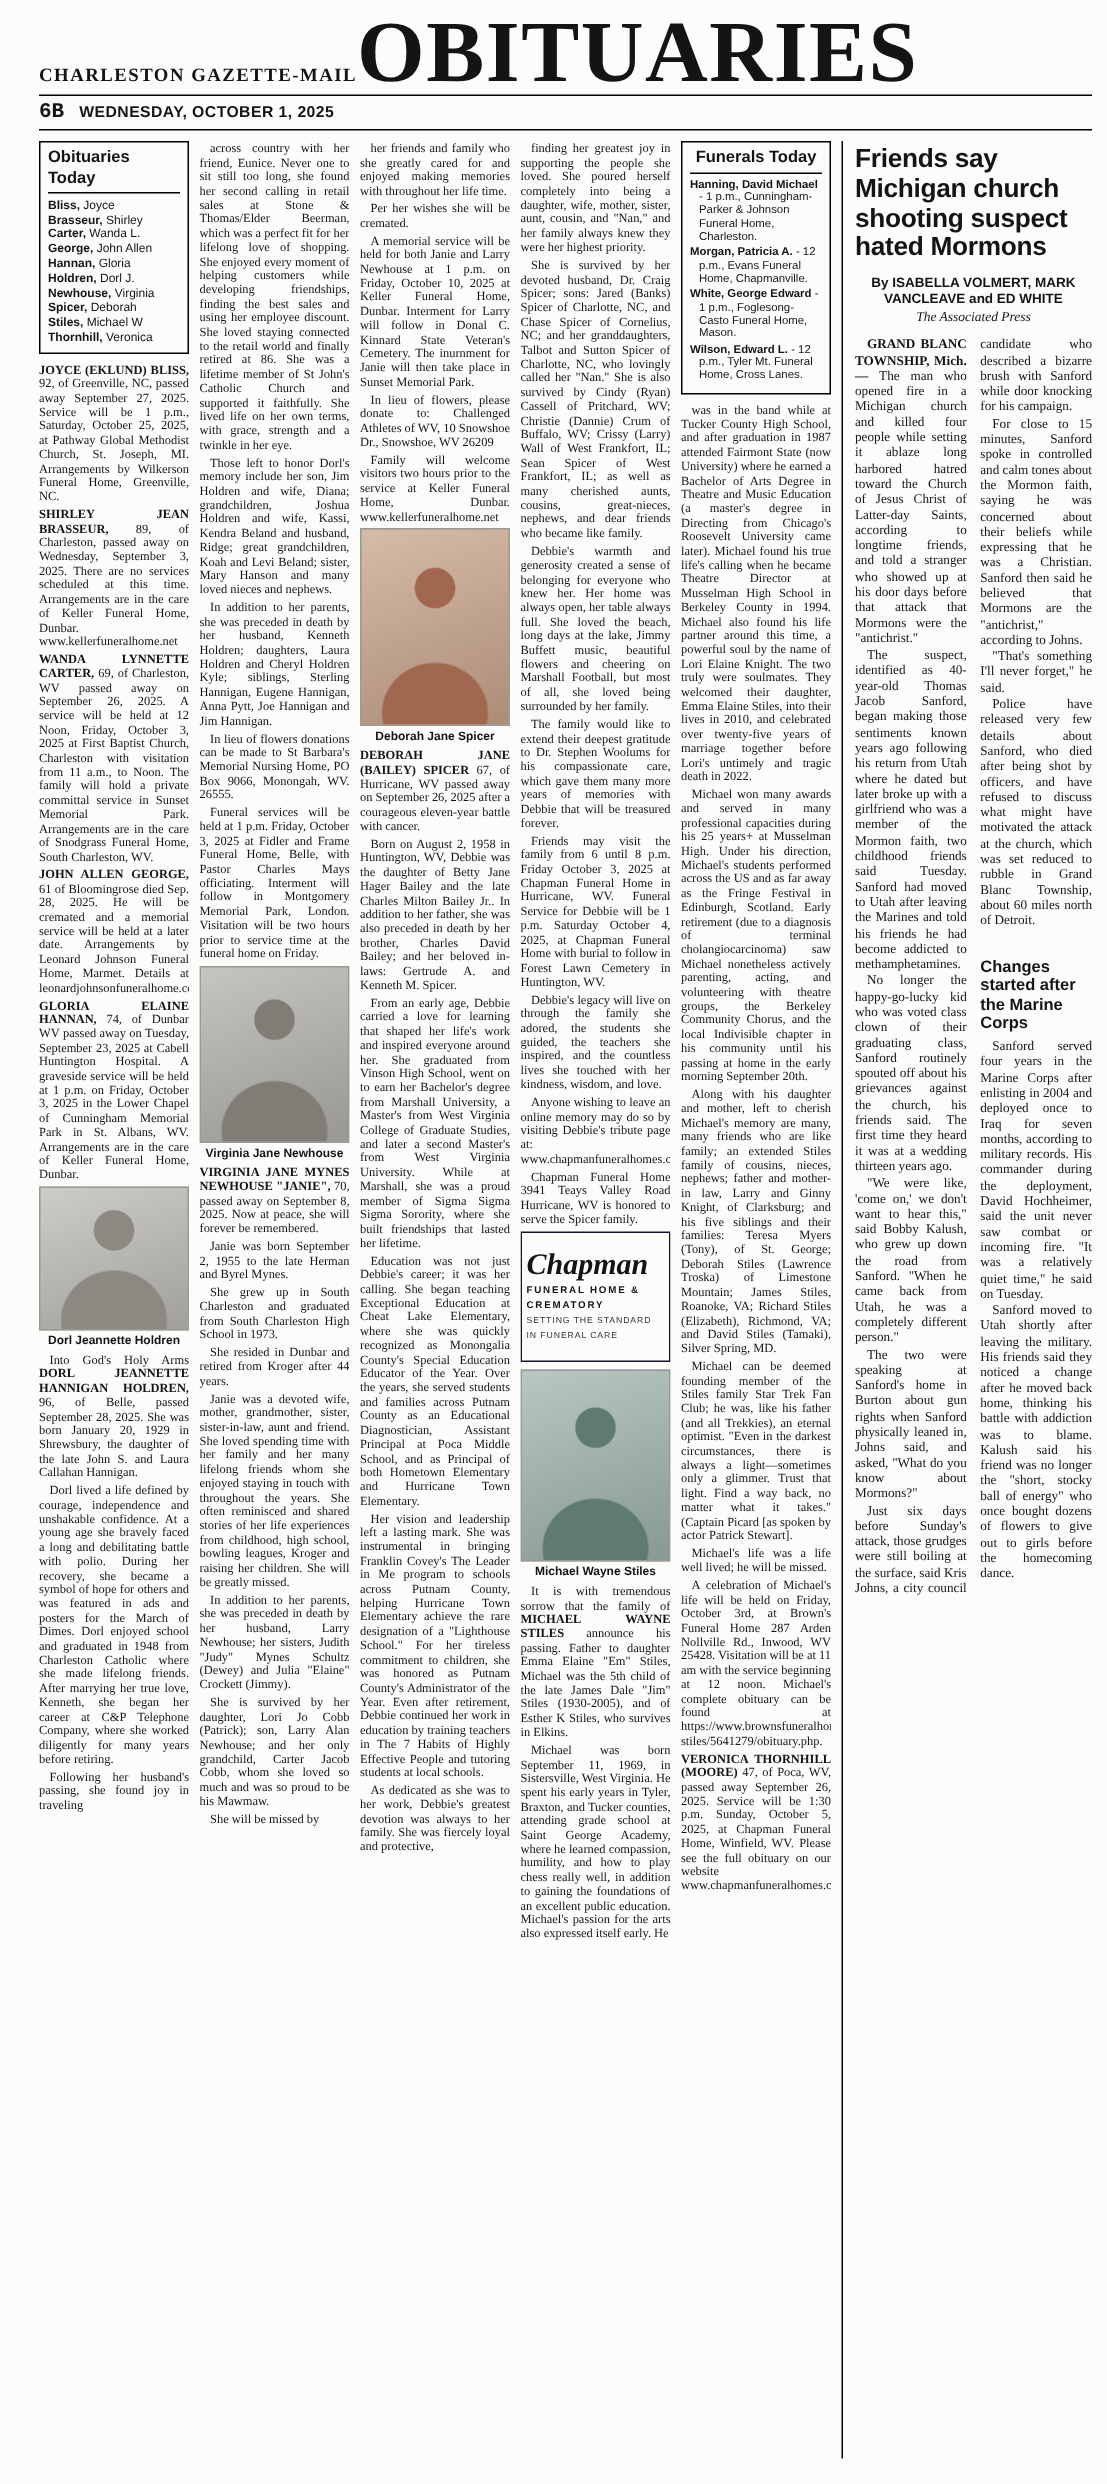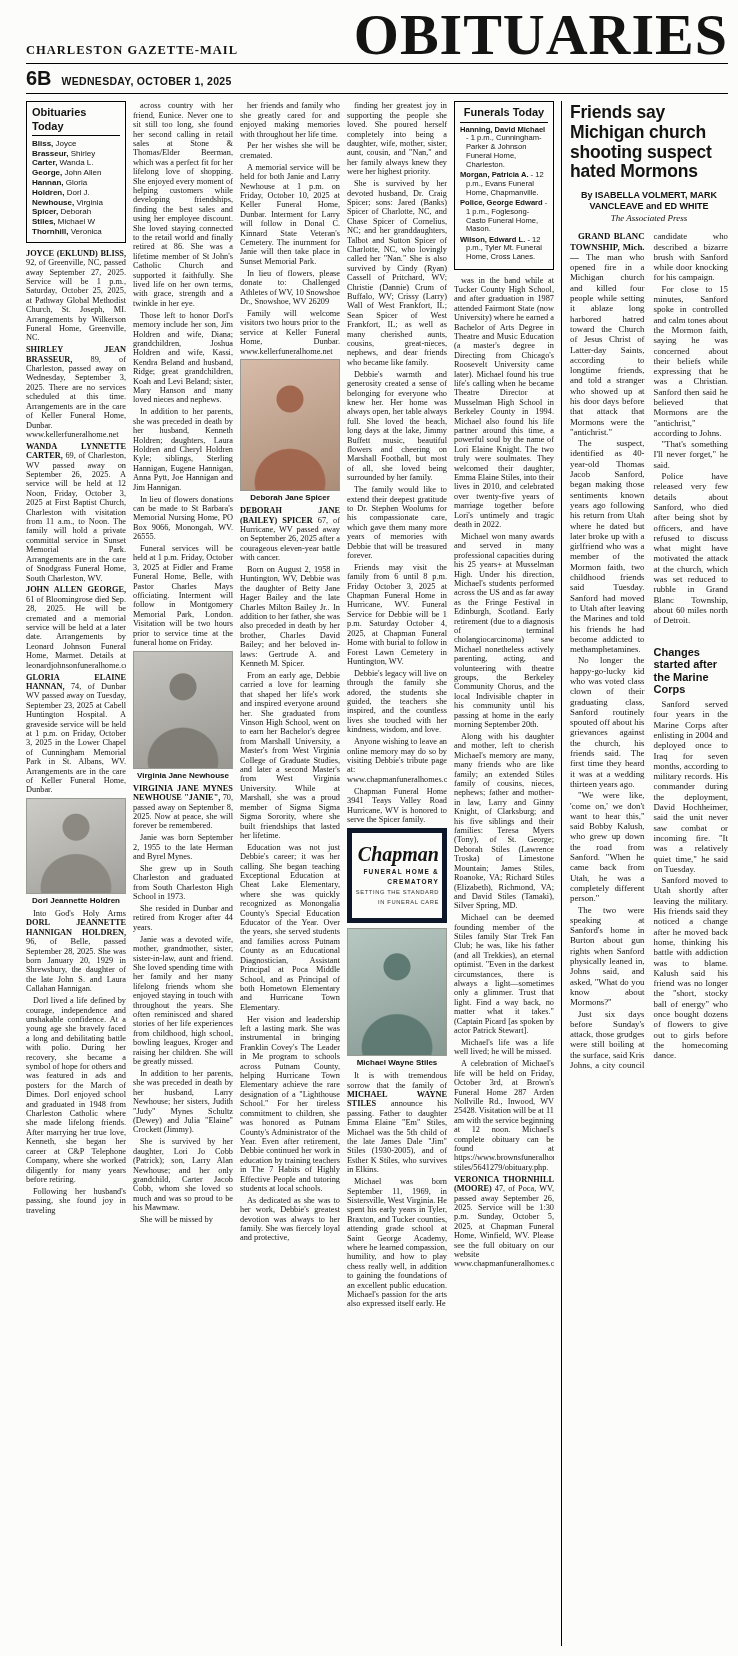--- a/index.html
+++ b/index.html
@@ -1,25 +1,25 @@
 <!DOCTYPE html>
 <html><head>
 <meta charset="utf-8">
 <style>
   *{box-sizing:border-box}
   html,body{margin:0;padding:0}
   body{background:#8a8a8a;font-family:"Liberation Serif",serif;color:#141414}
   .page{width:738px;height:1656px;margin:0 auto;background:#fcfcfa;overflow:hidden;padding:8px 10px 8px 26px}
 
   
-  .mast-row{display:flex;justify-content:space-between;align-items:flex-end}
+  .mast-row{display:flex;justify-content:flex-start;align-items:flex-end}
   .paper-name{font-family:"Liberation Serif",serif;font-weight:700;font-size:12.5px;letter-spacing:1px;padding-bottom:3px}
   .section-title{font-family:"Liberation Serif",serif;font-weight:700;font-size:58px;line-height:.92;letter-spacing:1px}
   .date-row{border-top:1.5px solid #000;border-bottom:1px solid #000;padding:3px 0;display:flex;align-items:baseline;gap:10px;margin-top:2px}
-  .page-num{font-family:Liberation Sans, sans-serif;font-weight:700;font-size:20px}
+  .page-num{font-family:Liberation Mono, monospace;font-weight:700;font-size:14px}
   .date{font-family:"Liberation Sans",sans-serif;font-weight:700;font-size:10.5px;letter-spacing:.3px}
 
   
   .body-grid{display:flex;margin-top:7px}
   .obit-columns{display:flex;gap:7px;flex:0 0 auto}
   .col{width:100px;flex:0 0 100px;height:1545px;overflow:hidden;font-size:8.3px;line-height:9.4px;text-align:justify}
   .obit-p{margin:0 0 2.5px;text-indent:7px}
   .obit-p.no-ind{text-indent:0}
   .lead{font-weight:700}
 
@@ -30,21 +30,21 @@
   .name-row{font-size:8px;line-height:9.8px}
   .fun-row{font-size:7.6px;line-height:8.8px;padding-left:6px;text-indent:-6px;margin-bottom:1.5px}
 
   
   figure{margin:0}
   .photo{margin:3px 0 4px}
   .photo .img{width:100%;border:1px solid #9a9a94}
   .caption{font-family:"Liberation Sans",sans-serif;font-weight:700;font-size:8px;line-height:1.15;margin-top:2px;text-align:center}
 
   
-  .ad{border:5px solid #0f172a;margin:4px 0 5px;padding:11px 3px;text-align:right}
+  .ad{border:1px solid #0f172a;margin:4px 0 5px;padding:11px 3px;text-align:left}
   .ad-name{font-family:"Liberation Serif",serif;font-style:italic;font-weight:700;font-size:20px;line-height:1}
   .ad-sub{font-family:"Liberation Sans",sans-serif;font-weight:700;font-size:6.5px;letter-spacing:1.2px;margin-top:3px}
   .ad-tag{font-family:"Liberation Sans",sans-serif;font-size:5.8px;letter-spacing:.6px;margin-top:2px;color:#333}
 
   
   .feature{flex:1;margin-left:7px;padding-left:8px;border-left:1px solid #000}
   .feature h1{font-family:"Liberation Sans",sans-serif;font-weight:700;font-size:17.5px;line-height:1.12;margin:2px 0 8px;letter-spacing:-.2px}
   .byline{font-family:"Liberation Sans",sans-serif;font-weight:700;font-size:9px;line-height:1.25;text-align:center}
   .byline-org{font-family:"Liberation Serif",serif;font-style:italic;font-size:9px;text-align:center;margin:1px 0 8px}
   .article-body{columns:2;column-gap:9px;font-size:8.8px;line-height:10.3px;text-align:justify}
@@ -150,21 +150,21 @@
             <figcaption class="caption">Michael Wayne Stiles</figcaption>
           </figure>
           <p class="obit-p">It is with tremendous sorrow that the family of <span class="lead">MICHAEL WAYNE STILES </span>announce his passing. Father to daughter Emma Elaine "Em" Stiles, Michael was the 5th child of the late James Dale "Jim" Stiles (1930-2005), and of Esther K Stiles, who survives in Elkins.</p>
           <p class="obit-p">Michael was born September 11, 1969, in Sistersville, West Virginia. He spent his early years in Tyler, Braxton, and Tucker counties, attending grade school at Saint George Academy, where he learned compassion, humility, and how to play chess really well, in addition to gaining the foundations of an excellent public education. Michael's passion for the arts also expressed itself early. He</p>
         </div>
         <div class="col">
           <div class="info-box">
             <div class="box-title center">Funerals Today</div>
             <div class="fun-row"><b>Hanning, David Michael </b>- 1 p.m., Cunningham-Parker &amp; Johnson Funeral Home, Charleston.</div>
             <div class="fun-row"><b>Morgan, Patricia A. </b>- 12 p.m., Evans Funeral Home, Chapmanville.</div>
-            <div class="fun-row"><b>Police, George Edward </b>- 1 p.m., Foglesong-Casto Funeral Home, Mason.</div>
+            <div class="fun-row"><b>White, George Edward </b>- 1 p.m., Foglesong-Casto Funeral Home, Mason.</div>
             <div class="fun-row"><b>Wilson, Edward L. </b>- 12 p.m., Tyler Mt. Funeral Home, Cross Lanes.</div>
           </div>
           <p class="obit-p">was in the band while at Tucker County High School, and after graduation in 1987 attended Fairmont State (now University) where he earned a Bachelor of Arts Degree in Theatre and Music Education (a master's degree in Directing from Chicago's Roosevelt University came later). Michael found his true life's calling when he became Theatre Director at Musselman High School in Berkeley County in 1994. Michael also found his life partner around this time, a powerful soul by the name of Lori Elaine Knight. The two truly were soulmates. They welcomed their daughter, Emma Elaine Stiles, into their lives in 2010, and celebrated over twenty-five years of marriage together before Lori's untimely and tragic death in 2022.</p>
           <p class="obit-p">Michael won many awards and served in many professional capacities during his 25 years+ at Musselman High. Under his direction, Michael's students performed across the US and as far away as the Fringe Festival in Edinburgh, Scotland. Early retirement (due to a diagnosis of terminal cholangiocarcinoma) saw Michael nonetheless actively parenting, acting, and volunteering with theatre groups, the Berkeley Community Chorus, and the local Indivisible chapter in his community until his passing at home in the early morning September 20th.</p>
           <p class="obit-p">Along with his daughter and mother, left to cherish Michael's memory are many, many friends who are like family; an extended Stiles family of cousins, nieces, nephews; father and mother-in law, Larry and Ginny Knight, of Clarksburg; and his five siblings and their families: Teresa Myers (Tony), of St. George; Deborah Stiles (Lawrence Troska) of Limestone Mountain; James Stiles, Roanoke, VA; Richard Stiles (Elizabeth), Richmond, VA; and David Stiles (Tamaki), Silver Spring, MD.</p>
           <p class="obit-p">Michael can be deemed founding member of the Stiles family Star Trek Fan Club; he was, like his father (and all Trekkies), an eternal optimist. "Even in the darkest circumstances, there is always a light—sometimes only a glimmer. Trust that light. Find a way back, no matter what it takes." (Captain Picard [as spoken by actor Patrick Stewart].</p>
           <p class="obit-p">Michael's life was a life well lived; he will be missed.</p>
           <p class="obit-p">A celebration of Michael's life will be held on Friday, October 3rd, at Brown's Funeral Home 287 Arden Nollville Rd., Inwood, WV 25428. Visitation will be at 11 am with the service beginning at 12 noon. Michael's complete obituary can be found at https://www.brownsfuneralhomeswv.com/memorials/michael-stiles/5641279/obituary.php.</p>
           <p class="obit-p no-ind"><span class="lead">VERONICA THORNHILL (MOORE) </span>47, of Poca, WV, passed away September 26, 2025. Service will be 1:30 p.m. Sunday, October 5, 2025, at Chapman Funeral Home, Winfield, WV. Please see the full obituary on our website www.chapmanfuneralhomes.com.</p>
         </div>

